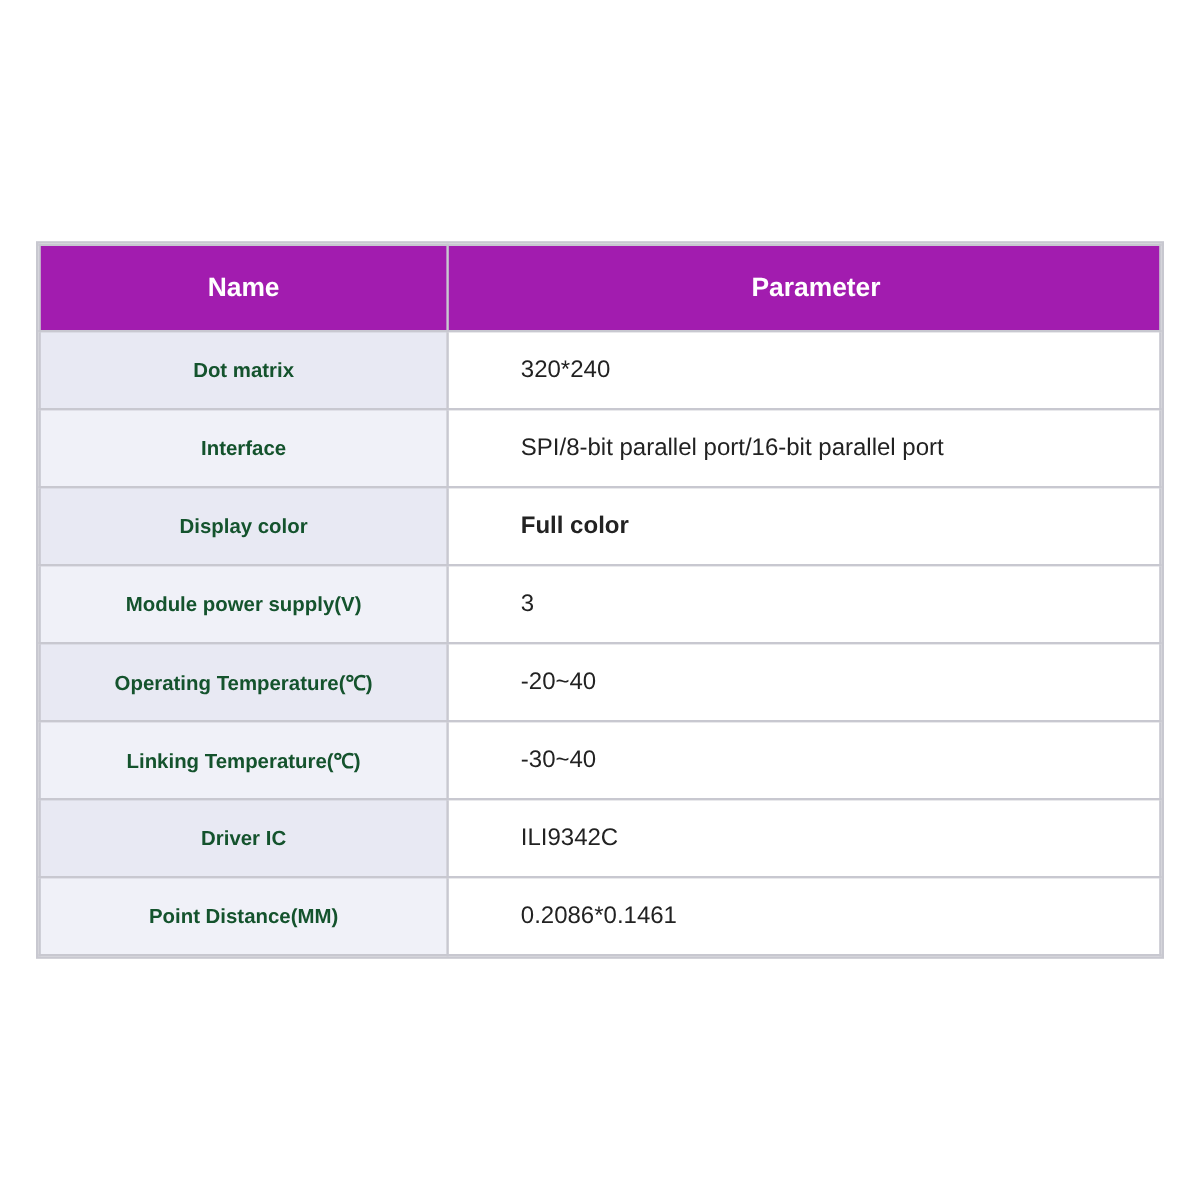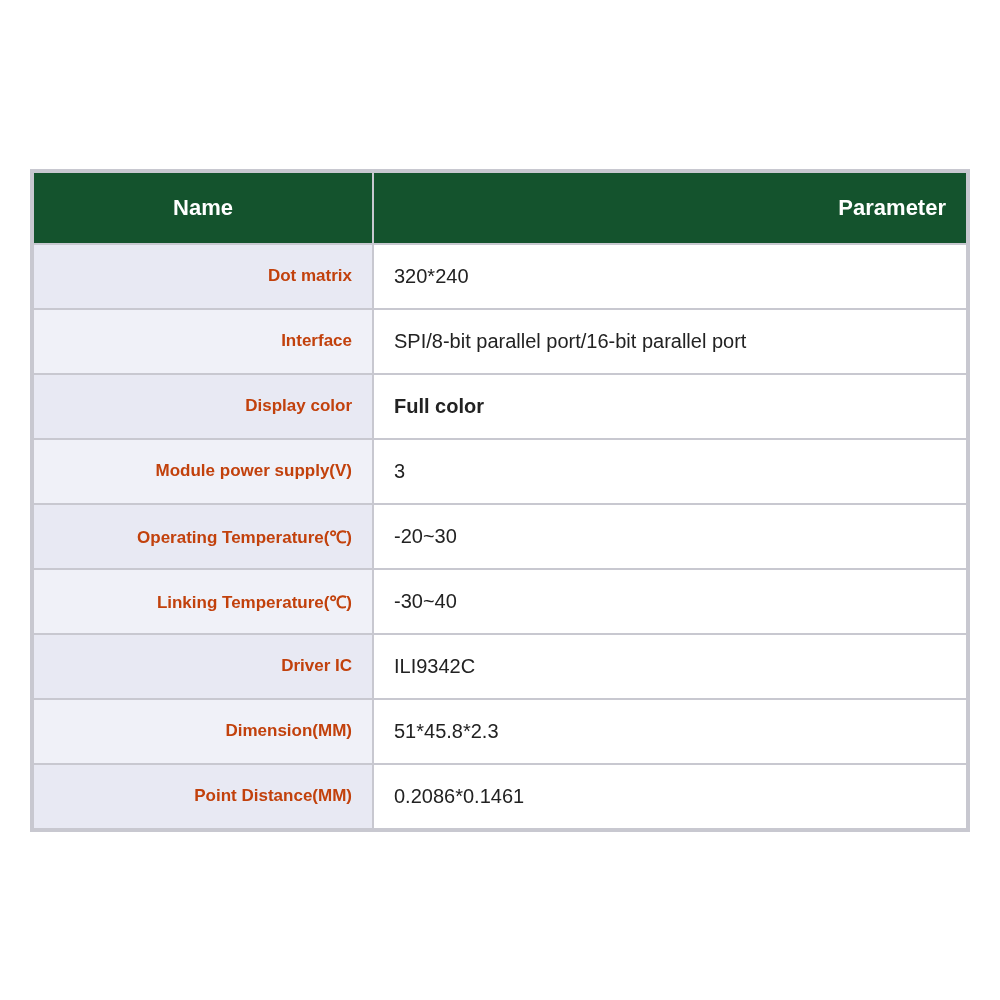--- a/index.html
+++ b/index.html
@@ -23,31 +23,31 @@
       border: 2px solid #c8c8d0;
       border-collapse: collapse;
     }
 
     table {
       width: 100%;
       border-collapse: collapse;
     }
 
     thead tr th {
-      background-color: #14532d;
+      background-color: #a21caf;
       color: #ffffff;
       font-weight: bold;
       font-size: 22px;
       padding: 22px 20px;
       border: 2px solid #c8c8d0;
       text-align: center;
     }
 
     thead tr th.param-header {
-      text-align: right;
+      text-align: center;
       padding-left: 40px;
     }
 
     tbody tr {
       background-color: #ffffff;
     }
 
     tbody tr:nth-child(odd) td.name-col {
       background-color: #e8e9f3;
     }
@@ -56,32 +56,32 @@
       background-color: #f0f1f8;
     }
 
     td {
       border: 2px solid #c8c8d0;
       padding: 20px 20px;
       vertical-align: middle;
     }
 
     td.name-col {
-      text-align: right;
+      text-align: center;
       font-weight: bold;
       font-size: 17px;
-      color: #c2410c;
+      color: #14532d;
       width: 340px;
     }
 
     td.value-col {
       text-align: left;
       font-size: 20px;
       color: #222222;
-      padding-left: 20px;
+      padding-left: 60px;
     }
 
     .bold-value {
       font-weight: bold;
       font-size: 22px;
     }
   </style>
 </head>
 <body>
 
@@ -105,33 +105,29 @@
         <tr>
           <td class="name-col">Display color</td>
           <td class="value-col bold-value">Full color</td>
         </tr>
         <tr>
           <td class="name-col">Module power supply(V)</td>
           <td class="value-col">3</td>
         </tr>
         <tr>
           <td class="name-col">Operating Temperature(℃)</td>
-          <td class="value-col">-20~30</td>
+          <td class="value-col">-20~40</td>
         </tr>
         <tr>
           <td class="name-col">Linking Temperature(℃)</td>
           <td class="value-col">-30~40</td>
         </tr>
         <tr>
           <td class="name-col">Driver IC</td>
           <td class="value-col">ILI9342C</td>
         </tr>
         <tr>
-          <td class="name-col">Dimension(MM)</td>
-          <td class="value-col">51*45.8*2.3</td>
-        </tr>
-        <tr>
           <td class="name-col">Point Distance(MM)</td>
           <td class="value-col">0.2086*0.1461</td>
         </tr>
       </tbody>
   </table>
 </div>
 
 </body></html>

